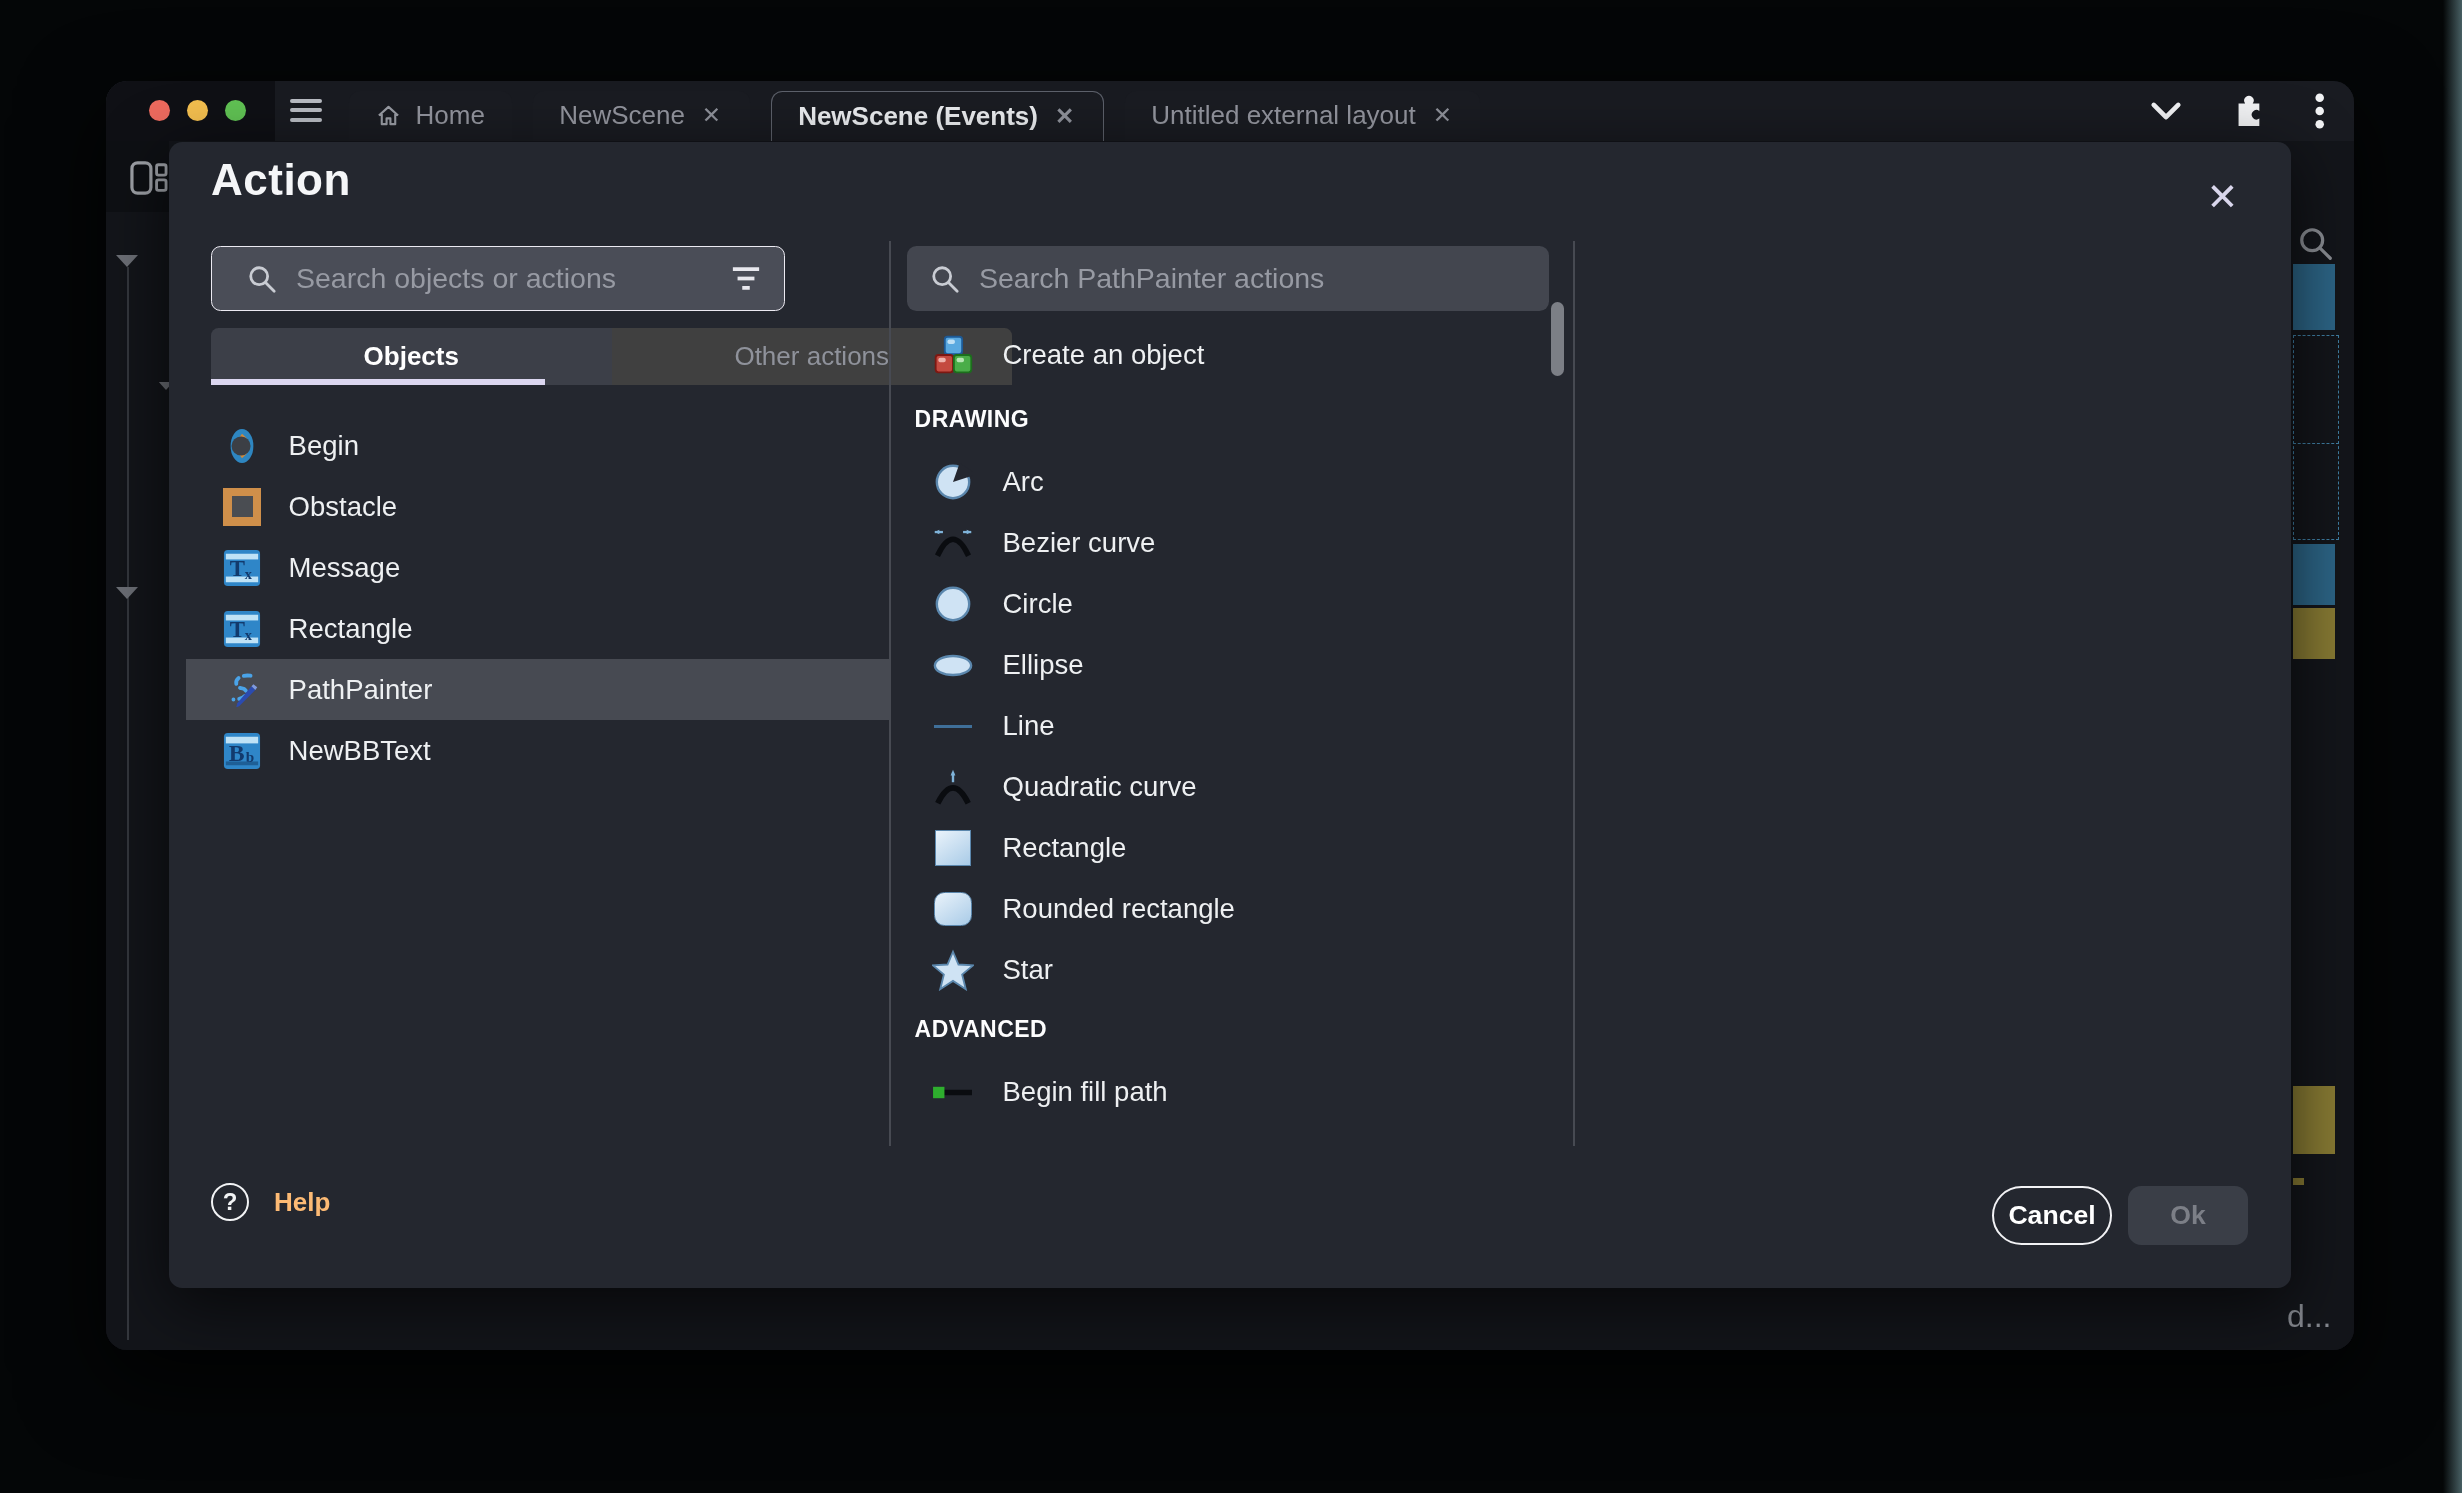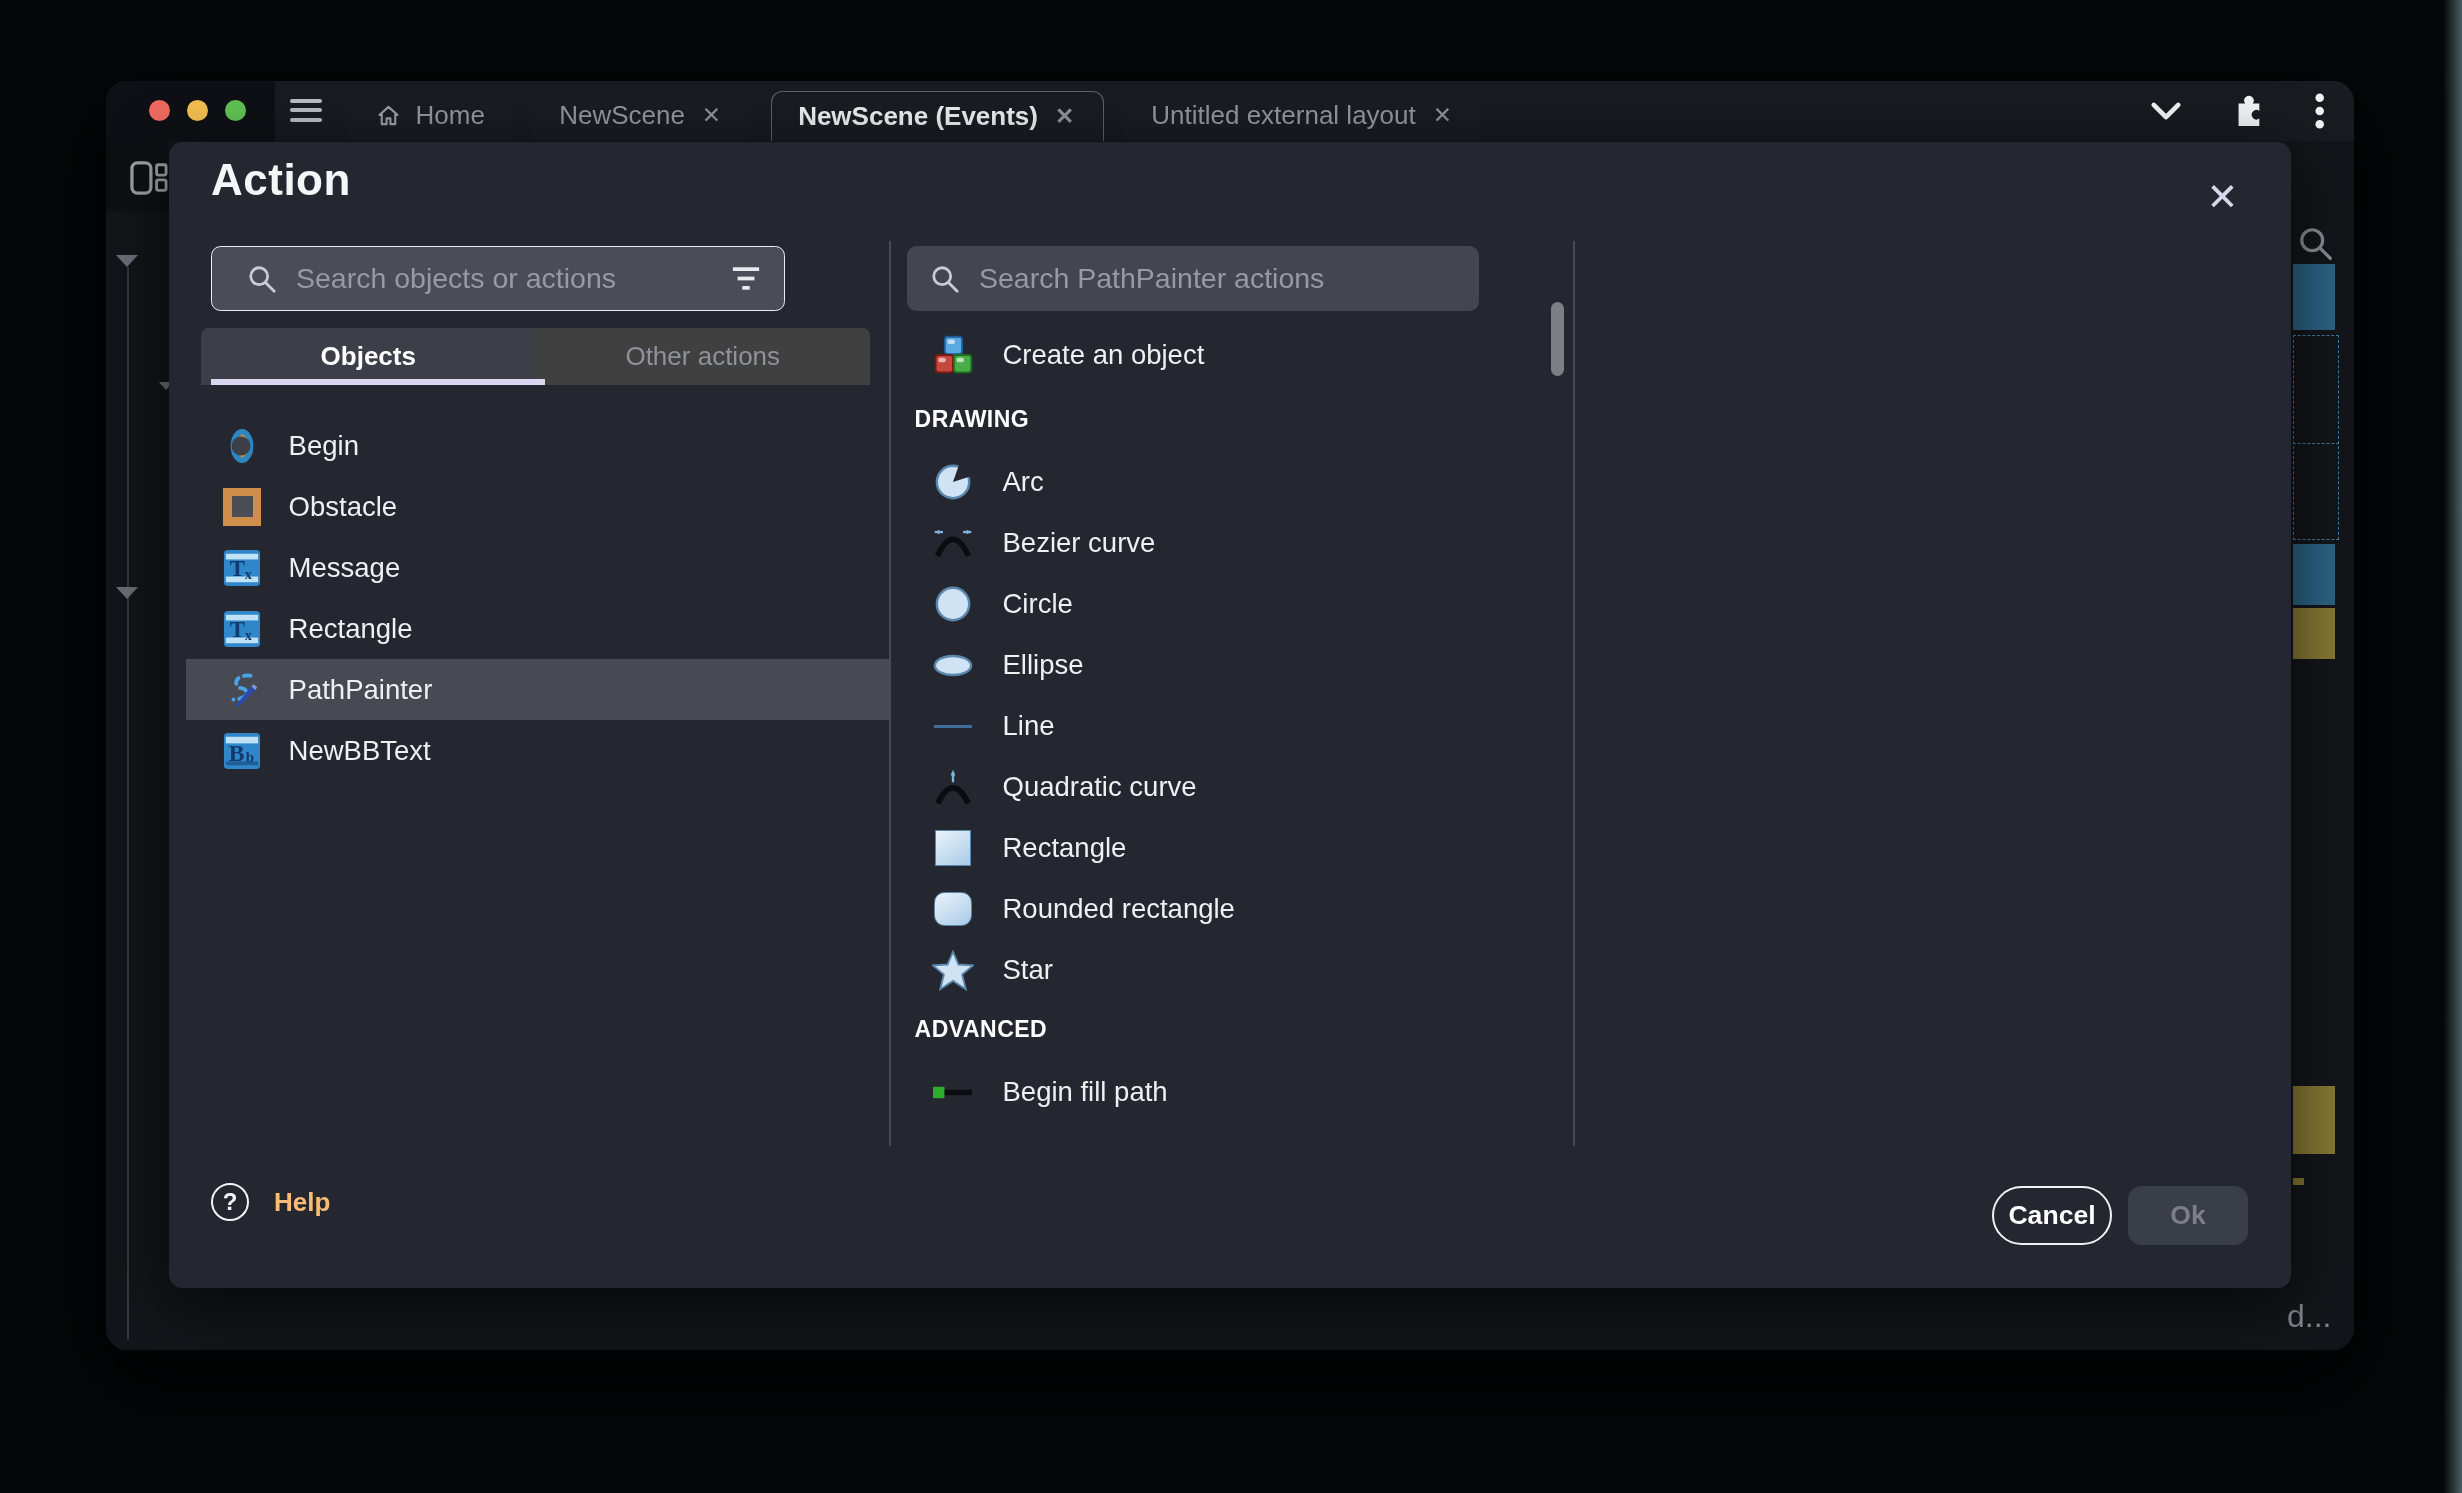--- a/index.html
+++ b/index.html
@@ -41,23 +41,23 @@
     border-radius:13.3px; box-shadow:0 17px 66px rgba(0,0,0,.65); }
   .dlg-title { left:42px; top:13.3px; font-size:44px; font-weight:bold; color:#f5f6f8; letter-spacing:0.5px; }
   .dlg-close { left:2029px; top:30px; width:49px; height:49px; display:flex; align-items:center; justify-content:center;
     color:#d9d6ec; font-size:38px; cursor:pointer; }
 
   .searchbox { height:65px; border-radius:9.5px; display:flex; align-items:center; gap:19px; padding:0 23px; }
   .searchbox input { flex:1; background:transparent; border:none; outline:none;
     font-size:28.5px; color:#e8eaee; font-family:inherit; }
   .searchbox input::placeholder { color:#979aa3; }
   .search-left { left:42px; top:104px; width:574px; background:#4a4d57; border:1.9px solid #eceaf2;padding-left:35px; }
-  .search-right { left:738px; top:104px; width:572px; background:#43464f; }
-
-  .seg-tabs { left:32px; top:186px; width:669px; height:57px; display:flex;border-radius:28px; }
+  .search-right { left:738px; top:104px; width:642px; background:#43464f; }
+
+  .seg-tabs { left:42px; top:186px; width:801px; height:57px; display:flex;border-radius:28px; }
   .seg { flex:1; display:flex; align-items:center; justify-content:center; font-size:26px; cursor:pointer; }
   .seg.active { background:#3c3f48; color:#ffffff; font-weight:bold; border-radius:7.6px 0 0 0; }
   .seg.idle { background:#404040; color:#8f929b; border-radius:0 7.6px 0 0; }
   .seg-underline { left:42px; top:237px; width:334px; height:5.7px; background:#dbd6f0; }
 
   .obj-list { left:17px; top:273px; width:703px; }
   .row-obj { height:61px; display:flex; align-items:center; gap:26.6px; padding-left:36px;
     font-size:27.5px; color:#eef0f2; cursor:pointer; }
   .row-obj.selected { background:#474a52; }
   .oicon { width:40px; height:40px; flex:0 0 40px; display:flex; align-items:center; justify-content:center; }

